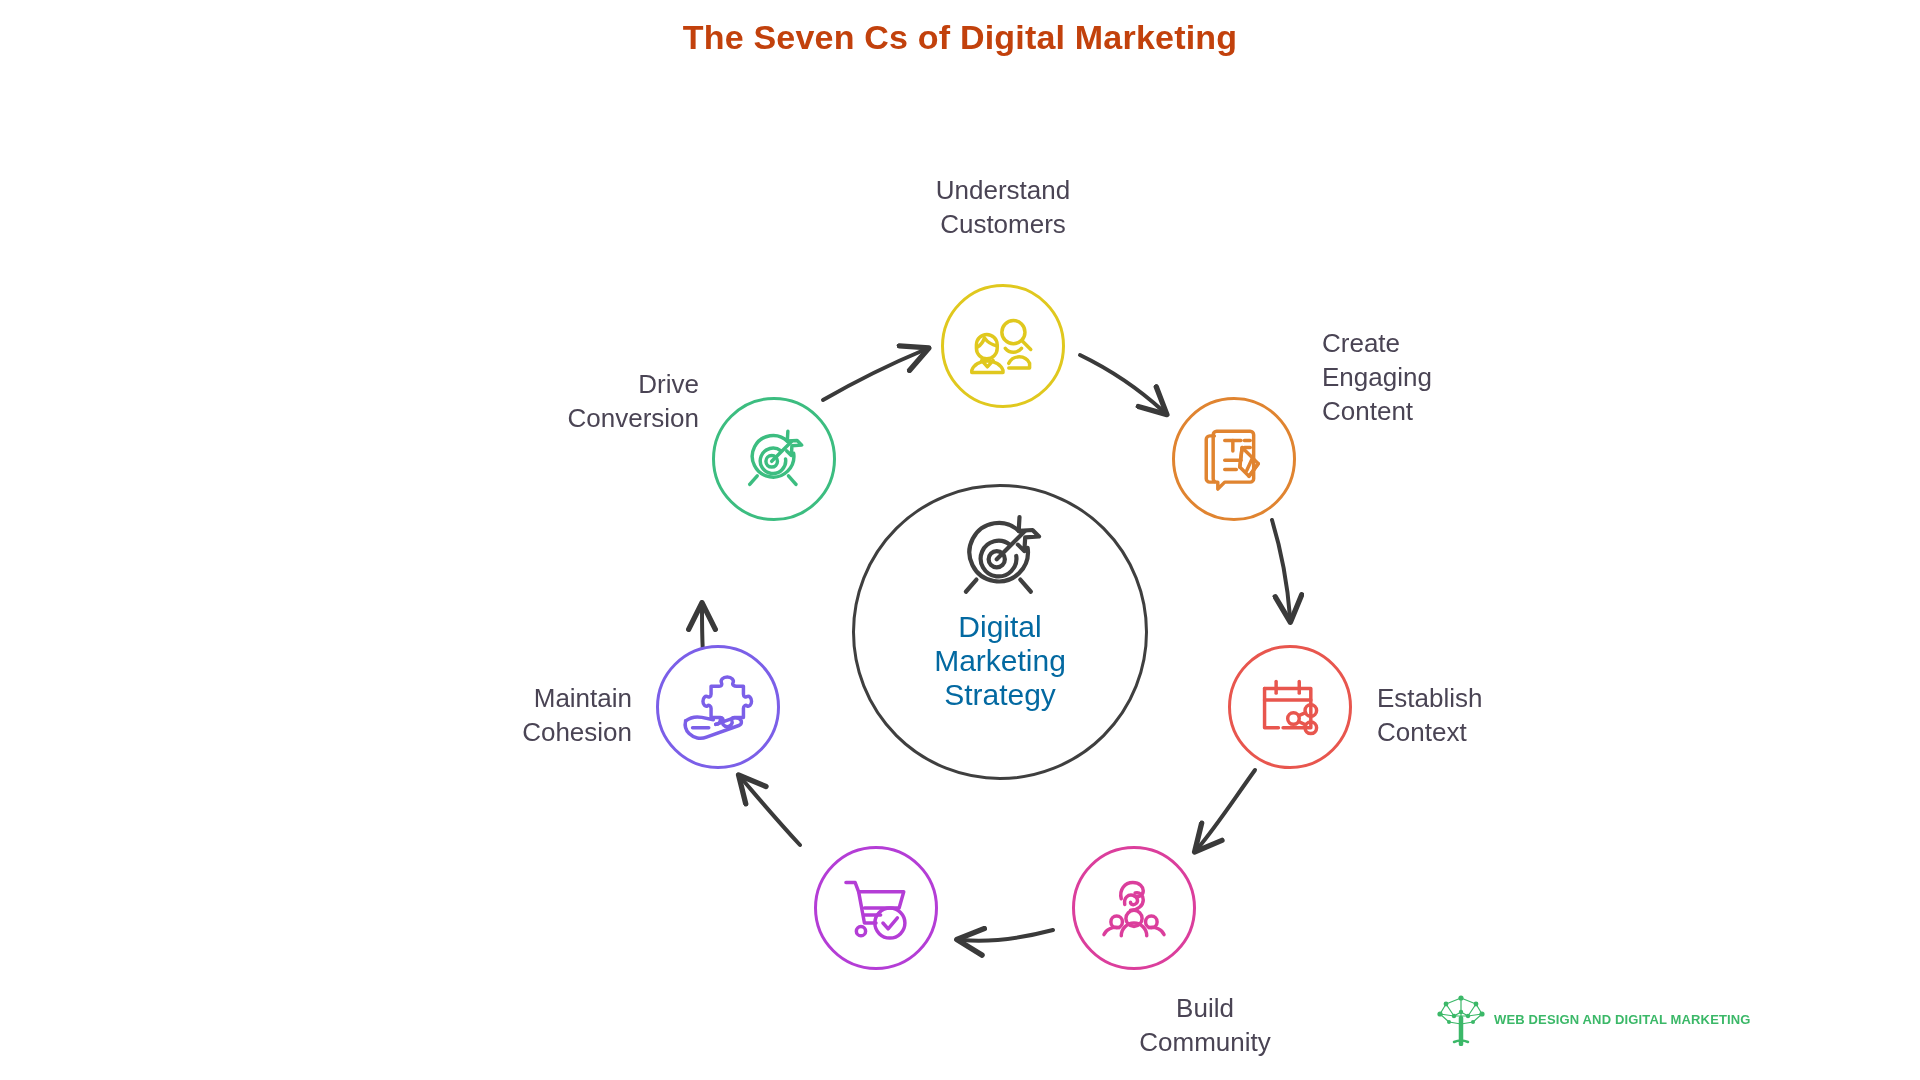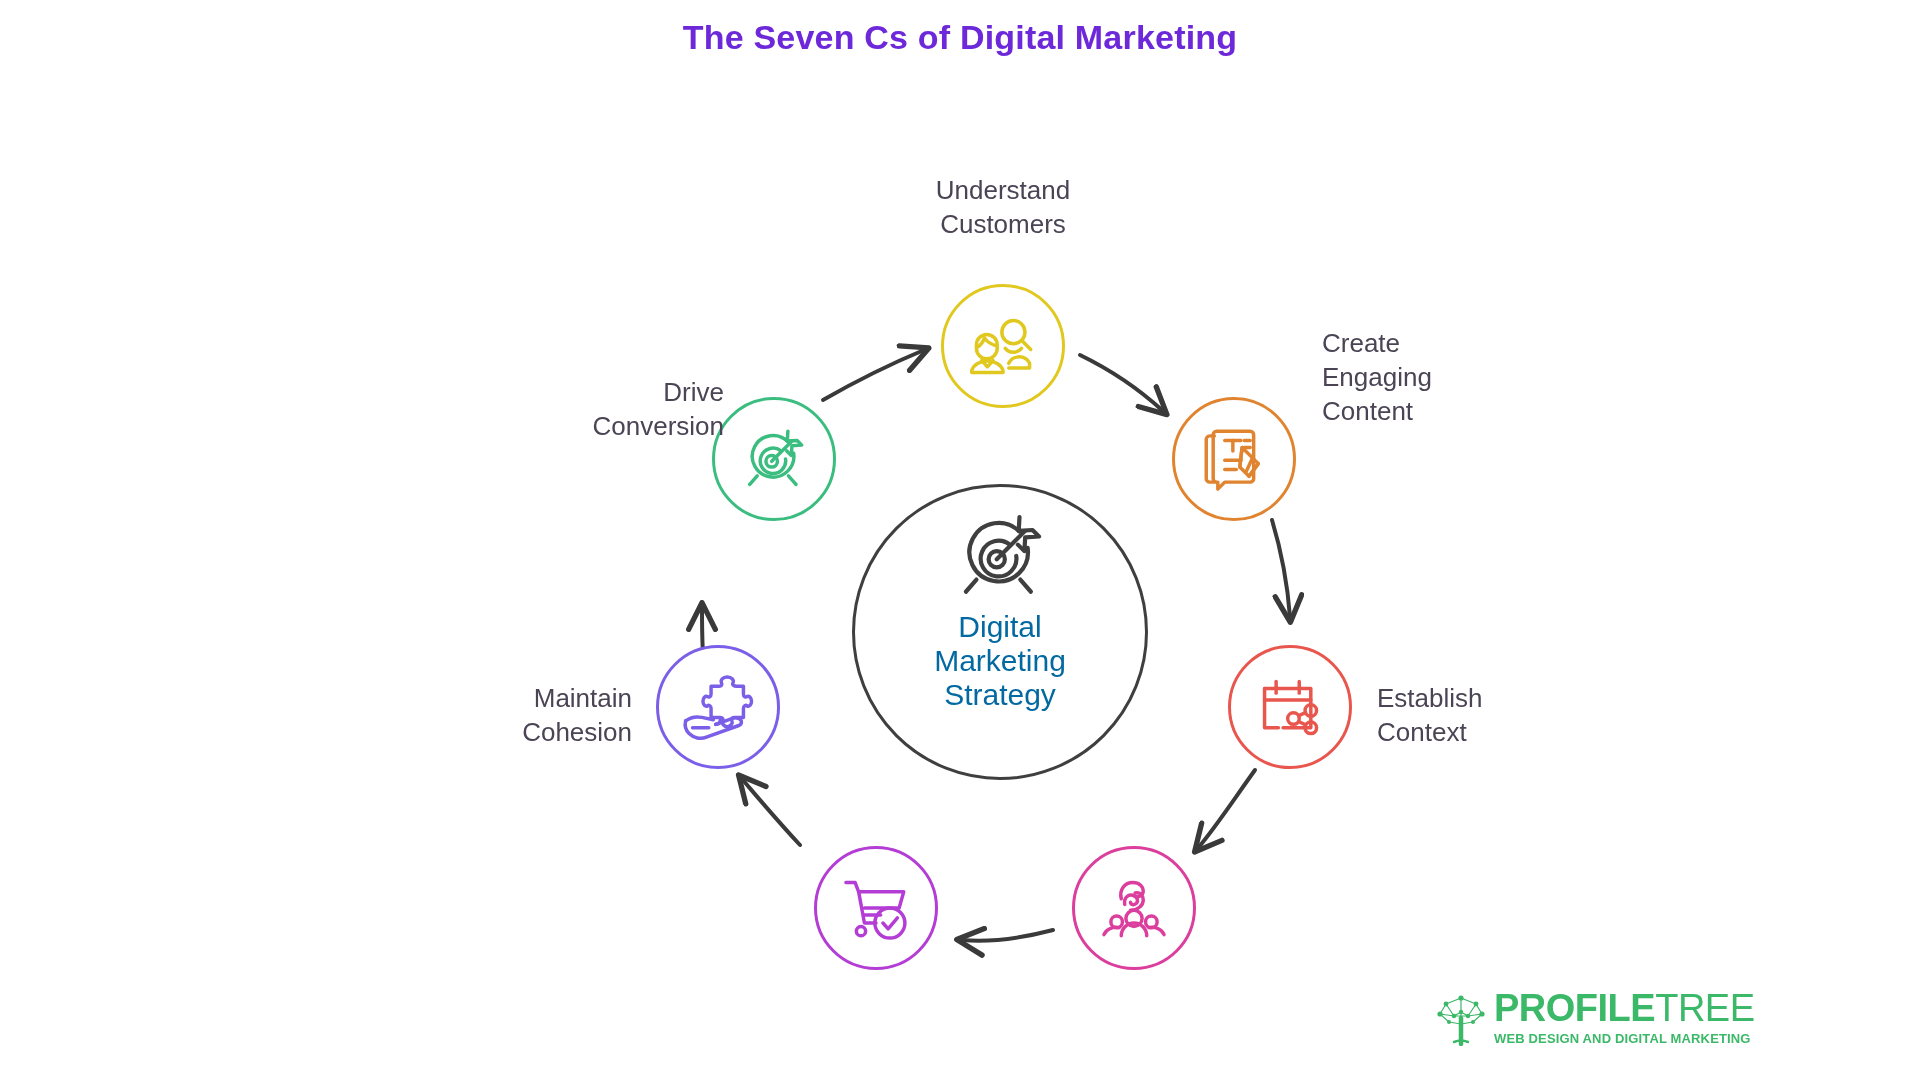--- a/index.html
+++ b/index.html
@@ -9,21 +9,21 @@
     font-family:"Liberation Sans",sans-serif;
     overflow:hidden;
     position:relative;
   }
   #stage{position:absolute;left:0;top:0;width:1920px;height:1080px;}
 
   #title{
     position:absolute;left:0;top:18px;width:1920px;
     text-align:center;
     font-size:34px;font-weight:bold;
-    color:#6d28d9;
+    color:#c2410c;
     letter-spacing:.2px;
   }
 
   svg.layer{position:absolute;left:0;top:0;width:1920px;height:1080px;pointer-events:none;}
 
   .node{position:absolute;width:0;height:0;}
   .node .ring{
     position:absolute;
     width:124px;height:124px;
     left:-62px;top:-62px;
@@ -184,20 +184,22 @@
         <path d="M33 19 c4 -1 7 2 7 6 c0 5 -5 9 -11 9"></path>
         <circle cx="32" cy="41" r="7"></circle>
         <circle cx="17" cy="44" r="5"></circle>
         <circle cx="47" cy="44" r="5"></circle>
         <path d="M21 56 a11 11 0 0 1 22 0"></path>
         <path d="M6 55 a11 9 0 0 1 13 -6"></path>
         <path d="M58 55 a11 9 0 0 0 -13 -6"></path>
       </svg>
     </div>
   </div>
+  <div class="label c" style="left:1205px;top:992px;">Build
+Community</div>
 
   <div class="node" style="left:876px;top:908px;">
     <div class="ring" style="border-color:#B43DD6;"></div>
     <div class="glyph">
       <svg viewBox="0 0 64 64" fill="none" stroke="#B43DD6" stroke-width="3" stroke-linecap="round" stroke-linejoin="round">
         <path d="M6 10 h8 l3 8"></path>
         <path d="M17 18 h39 l-4 14 h-30"></path>
         <path d="M17 18 L22 45 h10"></path>
         <path d="M22 38 h14"></path>
         <circle cx="19" cy="52" r="4"></circle>
@@ -229,21 +231,21 @@
         <path d="M44 17 a18 18 0 1 0 5 10"></path>
         <path d="M38 25 a11 11 0 1 0 4 7"></path>
         <circle cx="30" cy="34" r="5"></circle>
         <path d="M30 34 L47 17"></path>
         <path d="M44 8 L43.5 16.5 L52 16 L56 20 L47.5 20.5 L47 29 L43 25"></path>
         <path d="M17.5 46.5 L11 54"></path>
         <path d="M44.5 46.5 L51 54"></path>
       </svg>
     </div>
   </div>
-  <div class="label r" style="left:724px;top:368px;margin-top:8px;">Drive
+  <div class="label r" style="left:699px;top:368px;">Drive
 Conversion</div>
 
   <div id="hub">
     <div class="hubring"></div>
     <div class="hubicon">
       <svg viewBox="0 0 64 64" fill="none" stroke="#3f3f3f" stroke-width="2.6" stroke-linecap="round" stroke-linejoin="round">
         <path d="M44 17 a18 18 0 1 0 5 10"></path>
         <path d="M38 25 a11 11 0 1 0 4 7"></path>
         <circle cx="30" cy="34" r="5"></circle>
         <path d="M30 34 L47 17"></path>
@@ -276,19 +278,18 @@
             <circle cx="36" cy="26" r="2.2"></circle>
             <circle cx="29" cy="22" r="2.2"></circle>
             <circle cx="17" cy="32" r="2"></circle>
             <circle cx="41" cy="32" r="2"></circle>
           </g>
           <path d="M29 28 L29 54" stroke="#3BB868" stroke-width="4.5" stroke-linecap="round"></path>
           <path d="M22 52 q7 -3 14 0" stroke="#3BB868" stroke-width="2.5" fill="none" stroke-linecap="round"></path>
         </svg>
       </div>
       <div class="wordwrap">
-        <div class="word"><span class="b">PROFILE</span><span class="t">TREE</span></div>
         <div class="tag">WEB DESIGN AND DIGITAL MARKETING</div>
       </div>
     </div>
   </div>
 
 </div>
 
 </body></html>

